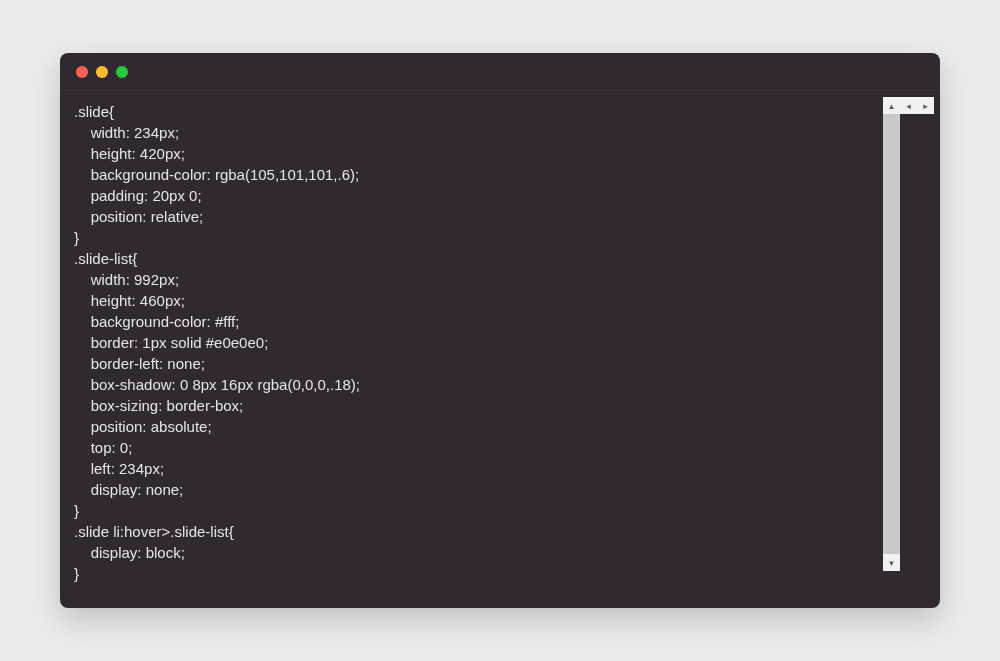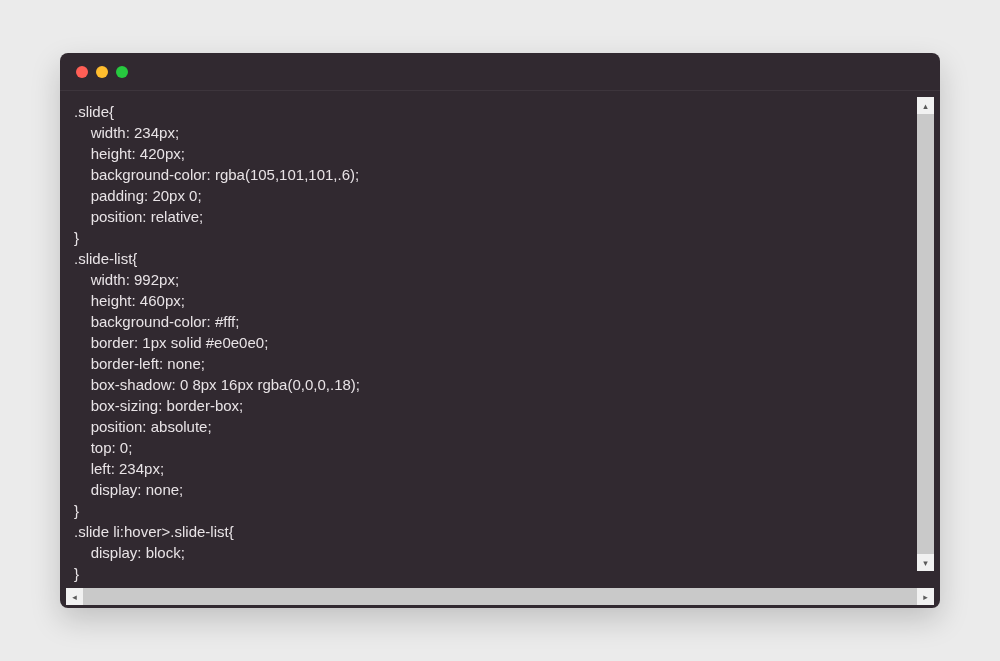--- a/index.html
+++ b/index.html
@@ -37,21 +37,21 @@
     border-radius: 50%;
   }
   .red { background: #ff5f56; }
   .yellow { background: #ffbd2e; }
   .green { background: #27c93f; }
   .editor-wrap {
     flex: 1;
     position: relative;
     margin: 6px 6px 22px 6px;
     display: flex;
-    flex-direction: column;
+    flex-direction: row;
   }
   .code-viewport {
     flex: 1;
     overflow: hidden;
     position: relative;
   }
   pre.code {
     color: #e8e3e6;
     font-family: "Segoe UI", -apple-system, sans-serif;
     font-size: 15px;

